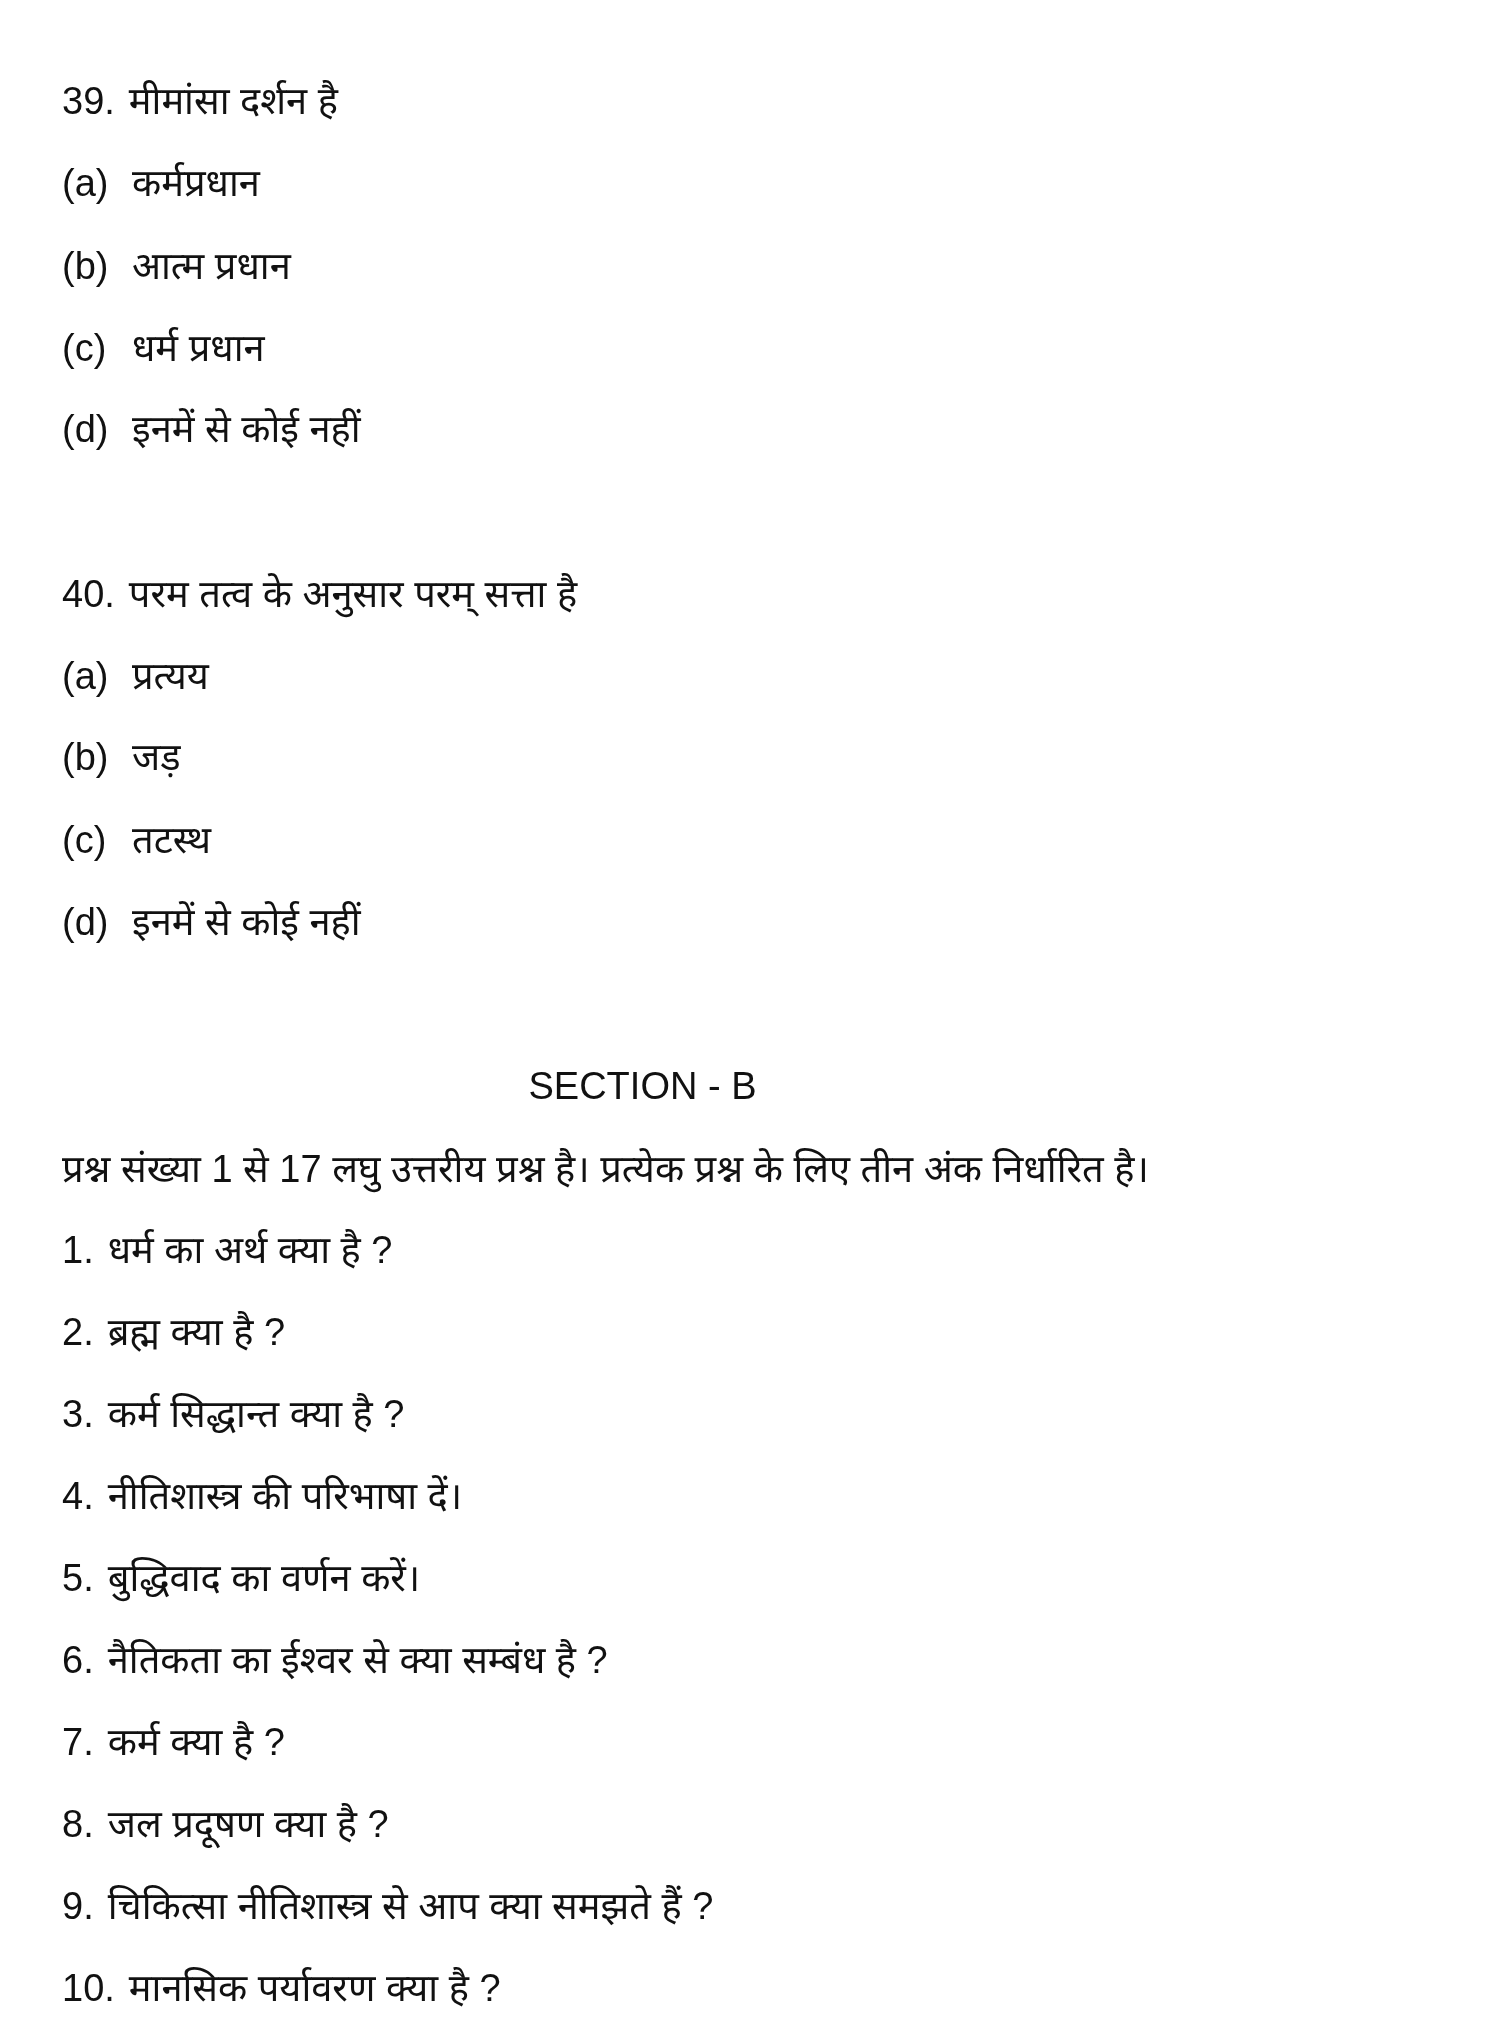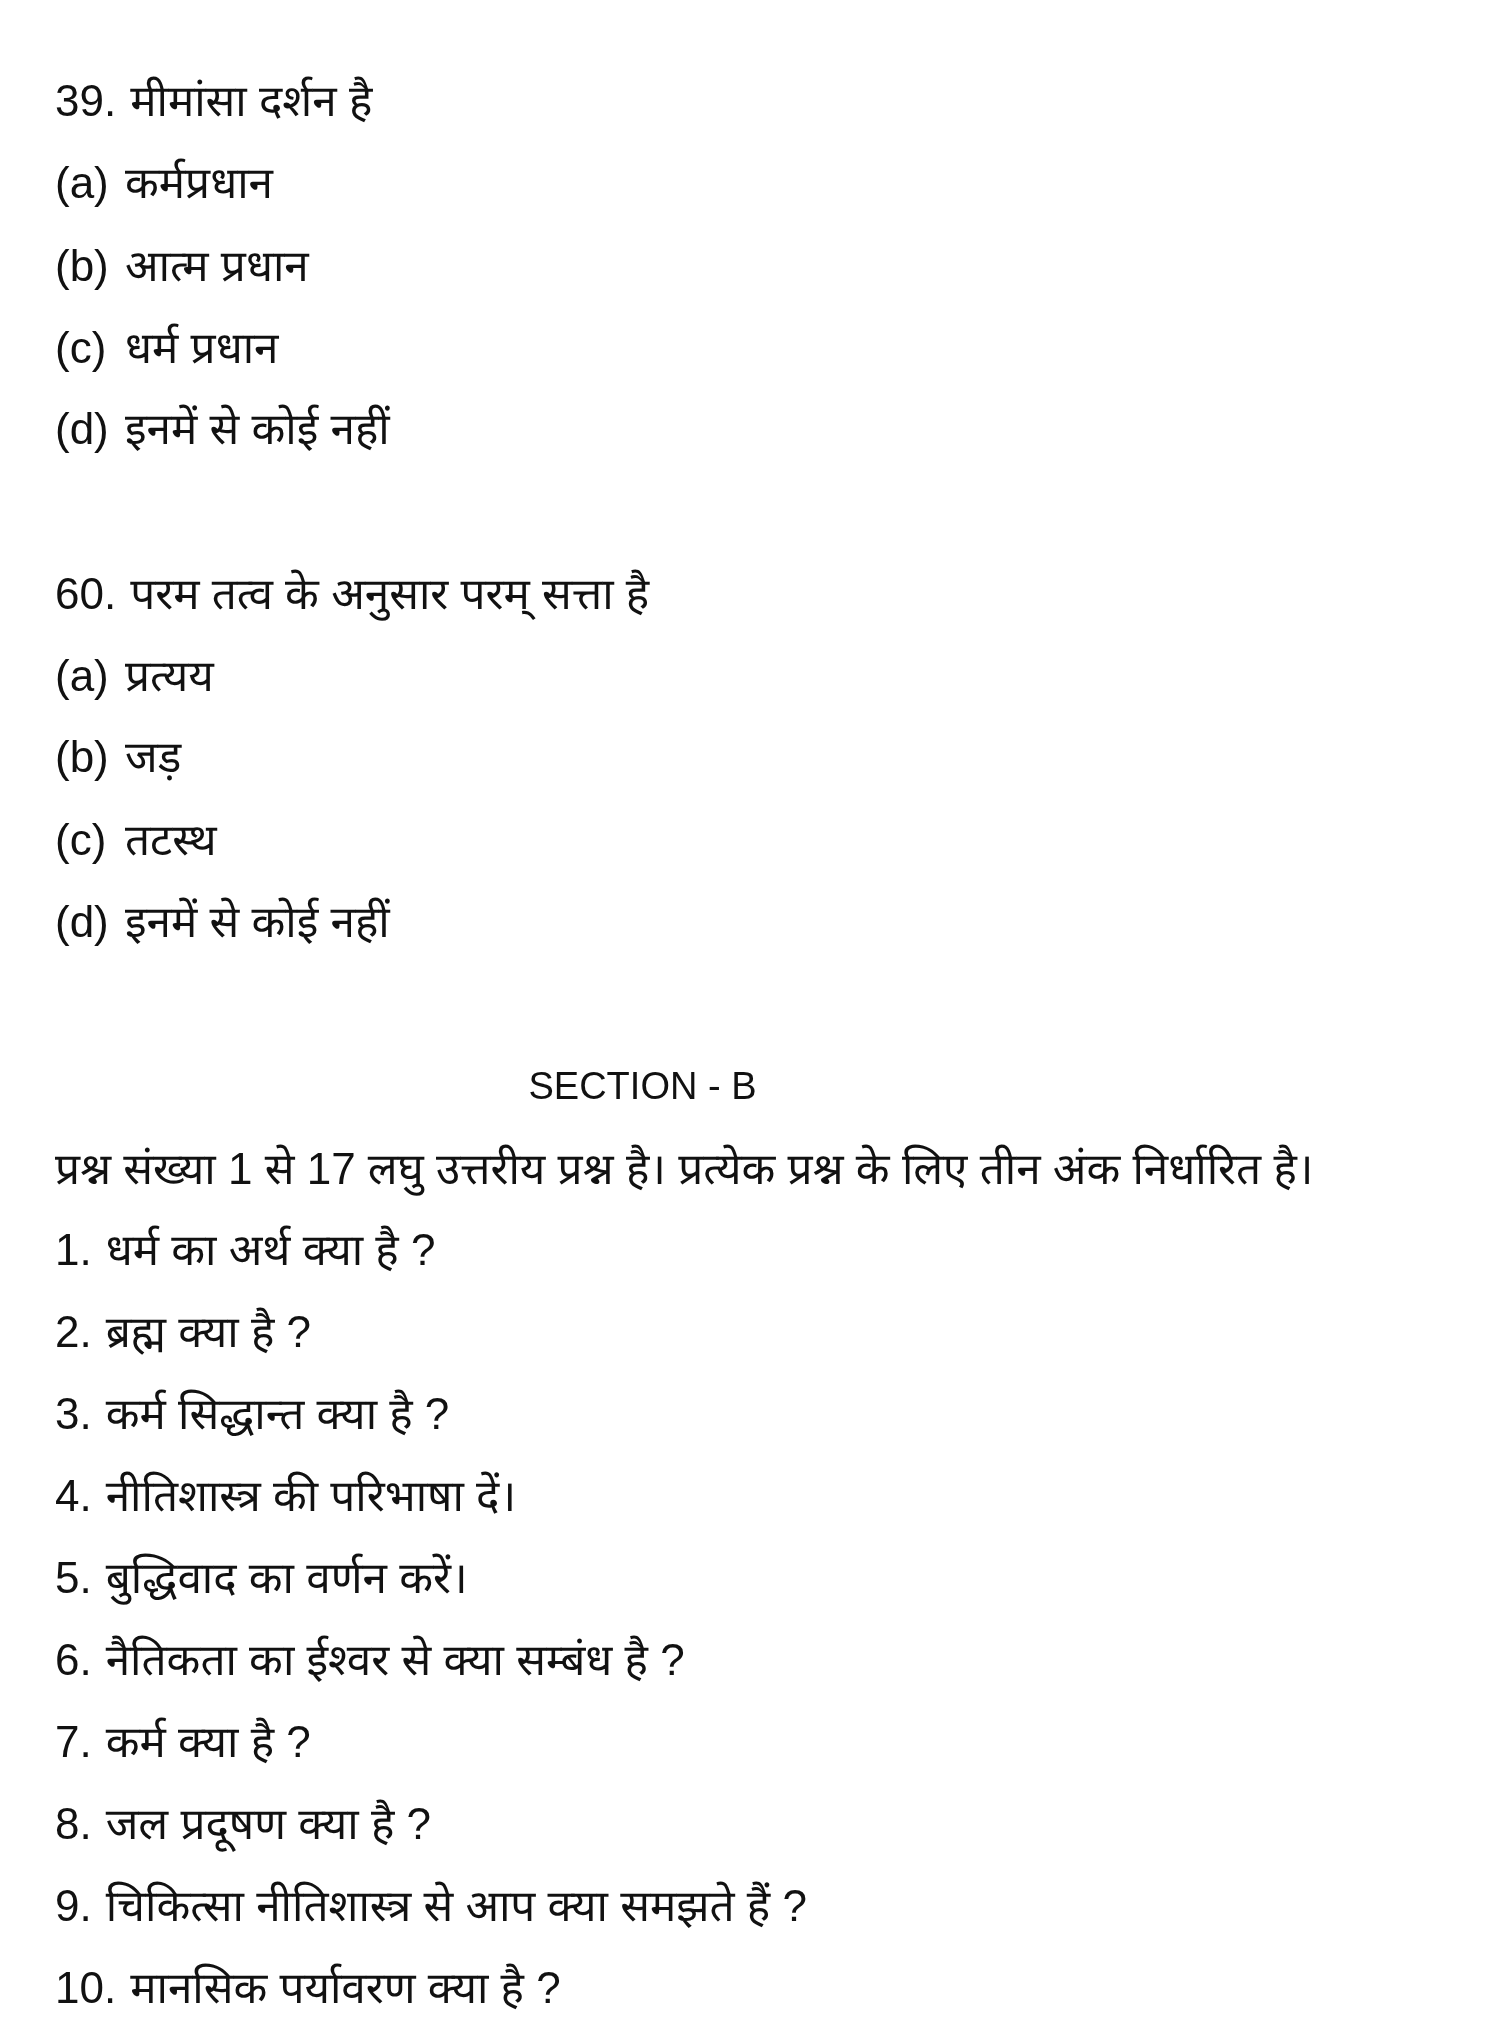--- a/index.html
+++ b/index.html
@@ -1,18 +1,18 @@
 <!DOCTYPE html>
 <html><head>
 <meta charset="utf-8">
 <style>
   html, body { margin:0; padding:0; background:#ffffff; }
   body { width:1505px; height:2034px; position:relative; overflow:hidden;
          font-family: "Liberation Sans", "DejaVu Sans", sans-serif; color:#111; }
-  .line { position:absolute; left:55px; font-size:44px; line-height:48px; white-space:nowrap; }
+  .line { position:absolute; left:62px; font-size:38px; line-height:48px; white-space:nowrap; }
   .opt-label { display:inline-block; width:70px; }
   .qnum { margin-right:14px; }
   .section { position:absolute; left:0; width:1285px; text-align:center; font-size:38px; line-height:48px; }
 </style>
 </head>
 <body>
 
 <div class="line" style="top:77px">
   <span class="qnum">39.</span><span>मीमांसा दर्शन है</span>
 </div>
@@ -23,21 +23,21 @@
   <span class="opt-label">(b)</span><span>आत्म प्रधान</span>
 </div>
 <div class="line" style="top:324px">
   <span class="opt-label">(c)</span><span>धर्म प्रधान</span>
 </div>
 <div class="line" style="top:405px">
   <span class="opt-label">(d)</span><span>इनमें से कोई नहीं</span>
 </div>
 
 <div class="line" style="top:570px">
-  <span class="qnum">60.</span><span>परम तत्व के अनुसार परम् सत्ता है</span>
+  <span class="qnum">40.</span><span>परम तत्व के अनुसार परम् सत्ता है</span>
 </div>
 <div class="line" style="top:652px">
   <span class="opt-label">(a)</span><span>प्रत्यय</span>
 </div>
 <div class="line" style="top:733px">
   <span class="opt-label">(b)</span><span>जड़</span>
 </div>
 <div class="line" style="top:816px">
   <span class="opt-label">(c)</span><span>तटस्थ</span>
 </div>

